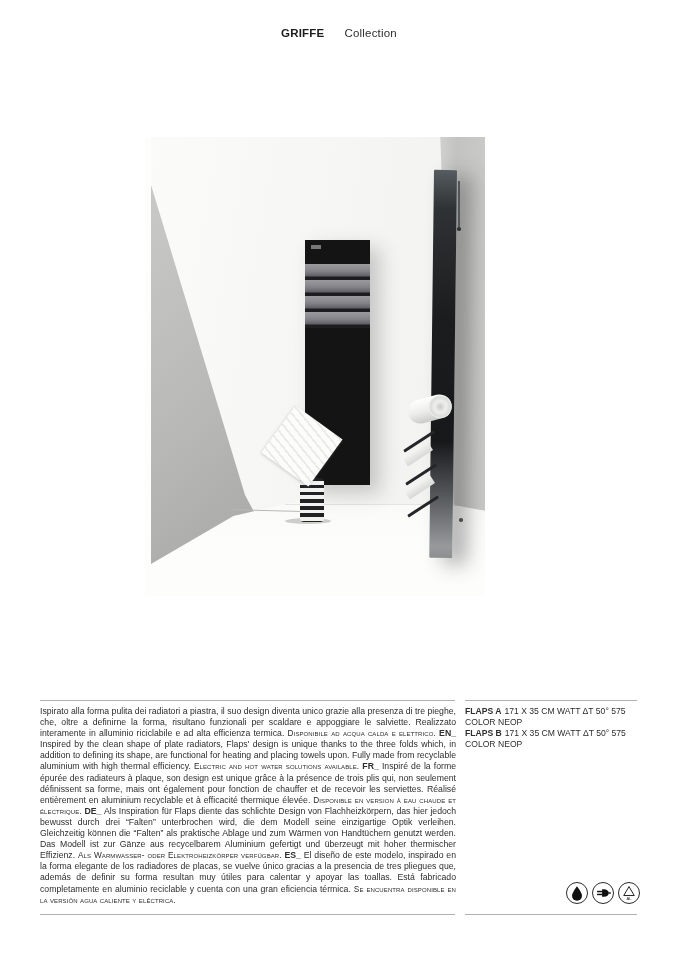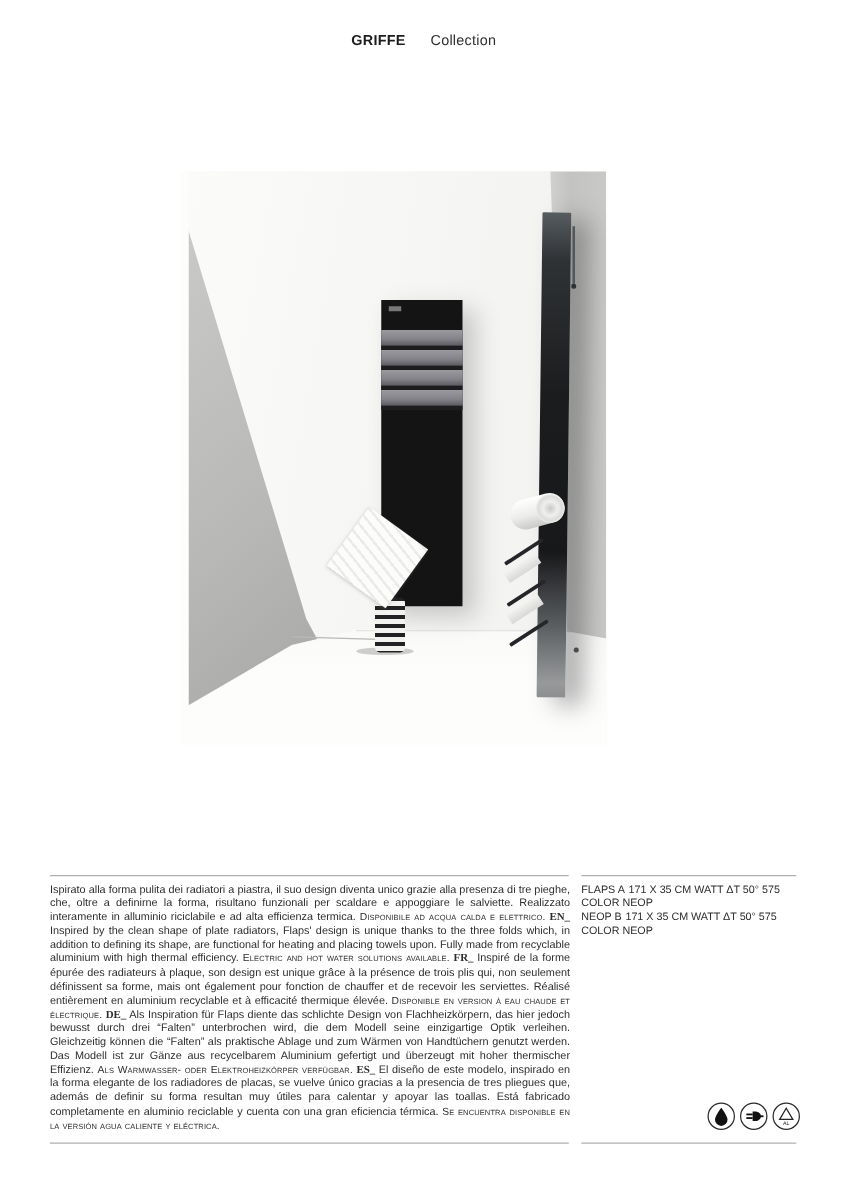--- a/index.html
+++ b/index.html
@@ -134,32 +134,32 @@
 
   
   .body-text {
     position: absolute;
     left: 40px; top: 706px; width: 416px;
     margin: 0;
     font-size: 8.7px; line-height: 11.1px;
     text-align: justify;
     color: #2d2d2d;
   }
-  .seg-bold { font-weight: 700; font-family: Liberation Serif, serif; }
+  .seg-bold { font-weight: 700; }
   .seg-smallcaps { font-variant-caps: small-caps; font-size: 0.95em; letter-spacing: 0.1px; }
 
   
   .specs {
     position: absolute;
     left: 465px; top: 706px; width: 178px;
     font-size: 8.6px; line-height: 11px;
     color: #2d2d2d;
   }
   .spec-line { white-space: nowrap; }
-  .spec-model { font-weight: 400; margin-right: 3px; text-align: right; }
+  .spec-model { font-weight: 700; margin-right: 3px; text-align: right; }
 
   
   .icons {
     position: absolute;
     left: 566px; top: 882px;
     display: flex; gap: 4px;
   }
   .icon-circle {
     width: 20px; height: 20px;
     border: 1px solid #2b2b2b; border-radius: 50%;
@@ -223,21 +223,21 @@
 
   <div class="specs">
     <div class="spec-item">
       <div class="spec-line">
         <span class="spec-model">FLAPS A</span><span class="spec-detail">171 X 35 CM WATT ΔT 50° 575</span>
       </div>
       <div class="spec-color">COLOR NEOP</div>
     </div>
     <div class="spec-item">
       <div class="spec-line">
-        <span class="spec-model">NEOP B</span><span class="spec-detail">171 X 35 CM WATT ΔT 50° 575</span>
+        <span class="spec-model">FLAPS B</span><span class="spec-detail">171 X 35 CM WATT ΔT 50° 575</span>
       </div>
       <div class="spec-color">COLOR NEOP</div>
     </div>
   </div>
 
   <div class="icons">
     <span class="icon-circle">
       <svg width="20" height="20" viewBox="0 0 22 22">
         <path d="M11 3.5 C11 3.5 5.5 10.5 5.5 14 a5.5 5.5 0 0 0 11 0 C16.5 10.5 11 3.5 11 3.5 Z" fill="#111"></path>
       </svg>

